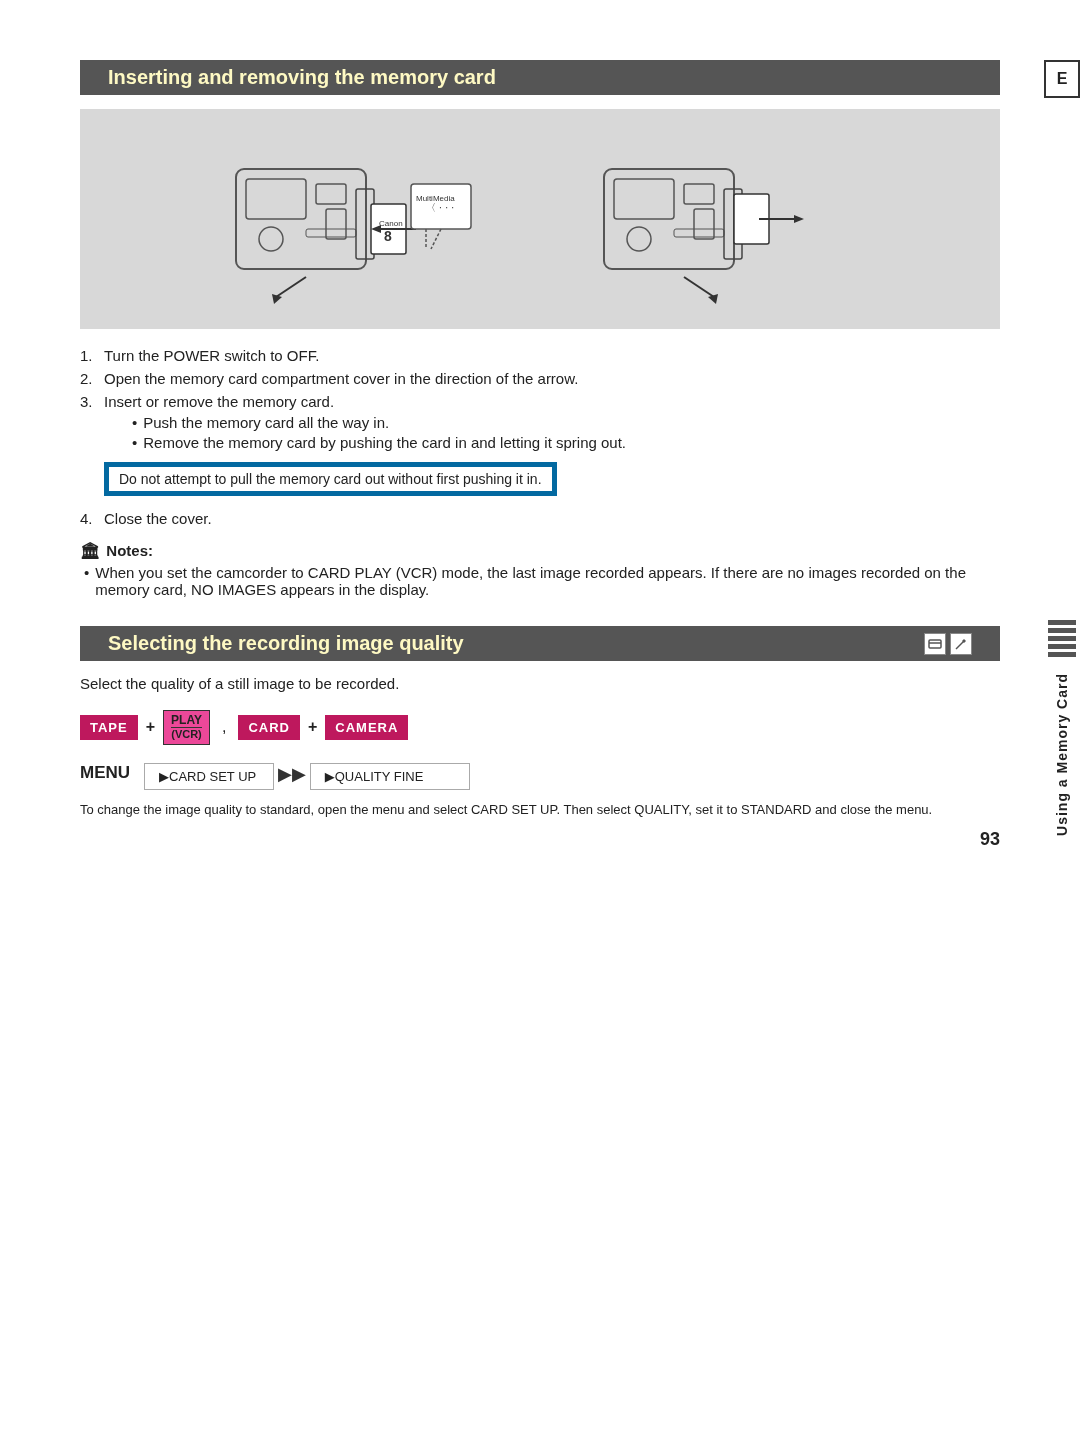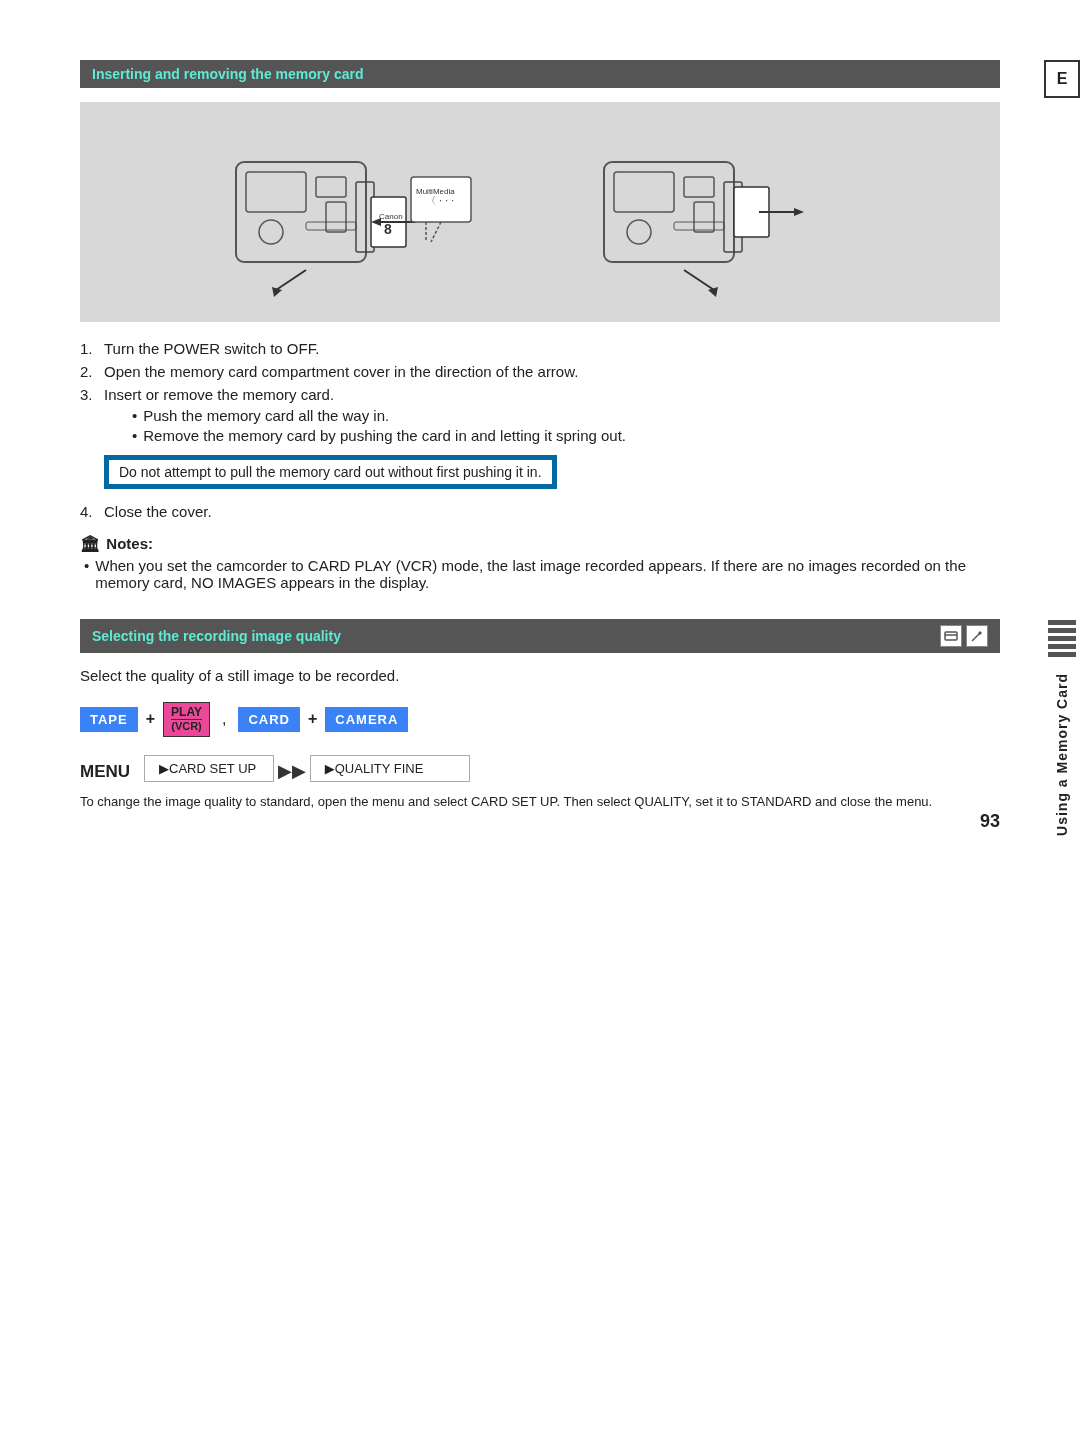--- a/index.html
+++ b/index.html
@@ -14,24 +14,24 @@
     }
 
     .page-wrapper {
       padding: 60px 80px 60px 80px;
       position: relative;
     }
 
     
     .section-header {
       background: #555;
-      color: #5eead4;
-      font-weight: bold;
-      font-size: 14px;
-      padding: 6px 12px;
+      color: #fef9c3;
+      font-weight: bold;
+      font-size: 20px;
+      padding: 6px 28px;
       display: flex;
       align-items: center;
       justify-content: space-between;
       margin-bottom: 14px;
     }
 
     
     .image-area {
       background: #d8d8d8;
       width: 100%;
@@ -159,21 +159,21 @@
 
     
     .key-combo-row {
       display: flex;
       align-items: center;
       gap: 8px;
       margin-bottom: 18px;
     }
 
     .key-btn {
-      background: #3b82f6;
+      background: #be185d;
       color: #fff;
       font-weight: bold;
       font-size: 13px;
       padding: 5px 10px;
       letter-spacing: 1px;
       text-transform: uppercase;
     }
 
     .key-plus {
       font-size: 16px;
@@ -181,21 +181,21 @@
     }
 
     .key-comma {
       font-size: 16px;
       margin: 0 4px;
     }
 
     
     .menu-diagram {
       display: flex;
-      align-items: flex-end;
+      align-items: flex-start;
       gap: 0;
       margin-bottom: 6px;
       margin-top: 4px;
     }
 
     .menu-label {
       font-weight: bold;
       font-size: 17px;
       margin-right: 14px;
     }
@@ -283,21 +283,21 @@
       font-weight: bold;
       color: #222;
       letter-spacing: 1px;
       white-space: nowrap;
       margin-top: 8px;
     }
 
     
     .page-number {
       position: absolute;
-      bottom: 40px;
+      bottom: 30px;
       right: 80px;
       font-size: 18px;
       font-weight: bold;
     }
 
     .play-vcr {
       display: flex;
       flex-direction: column;
       align-items: center;
       font-size: 11px;

